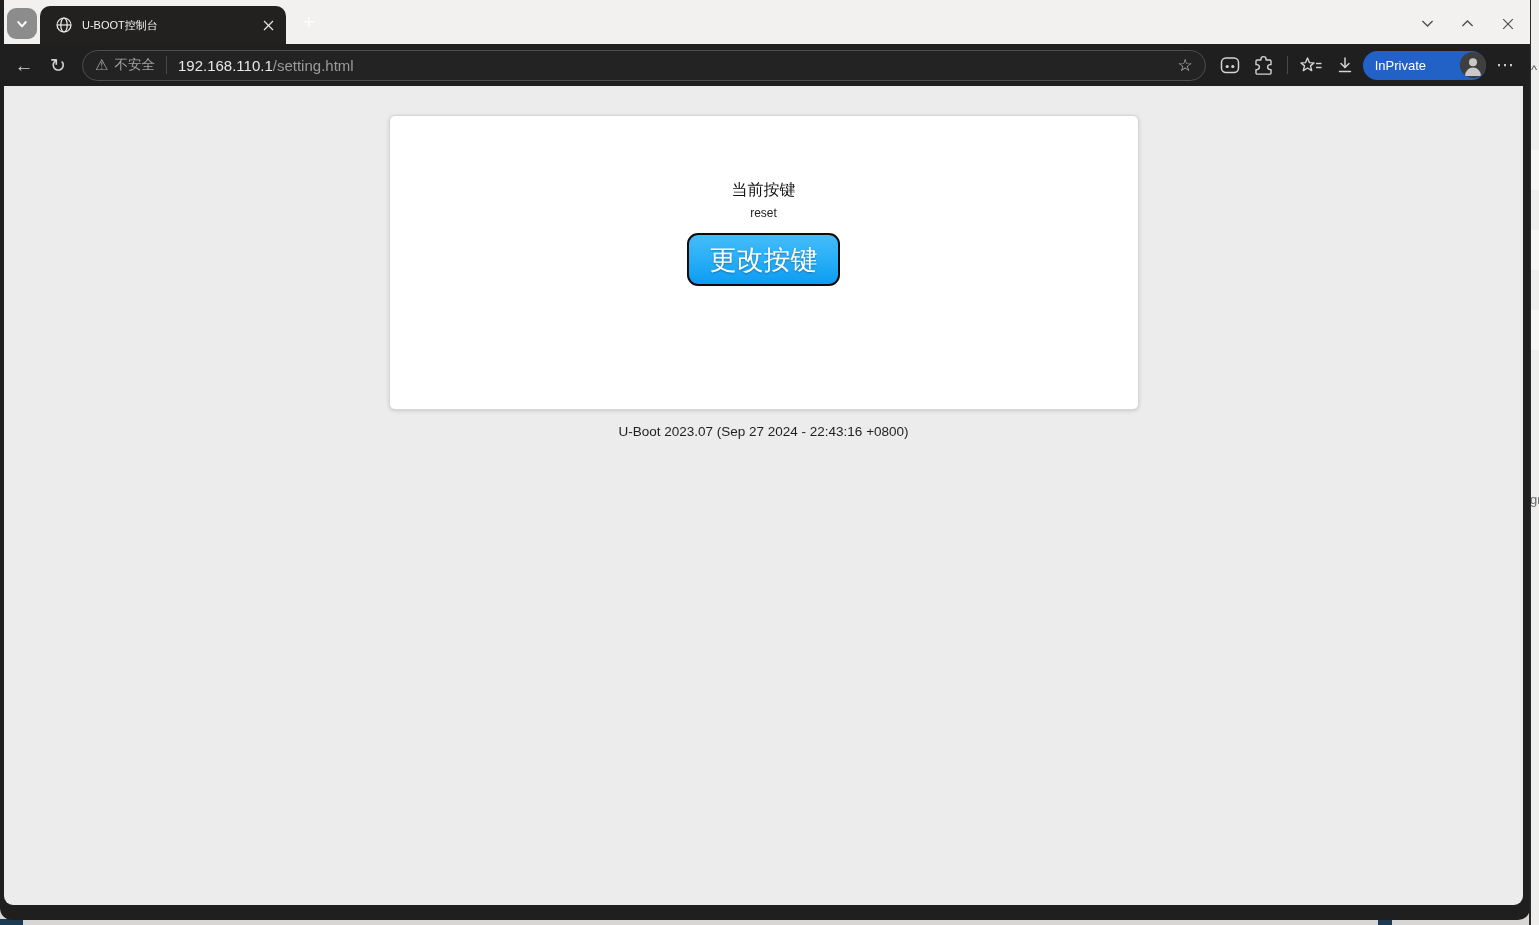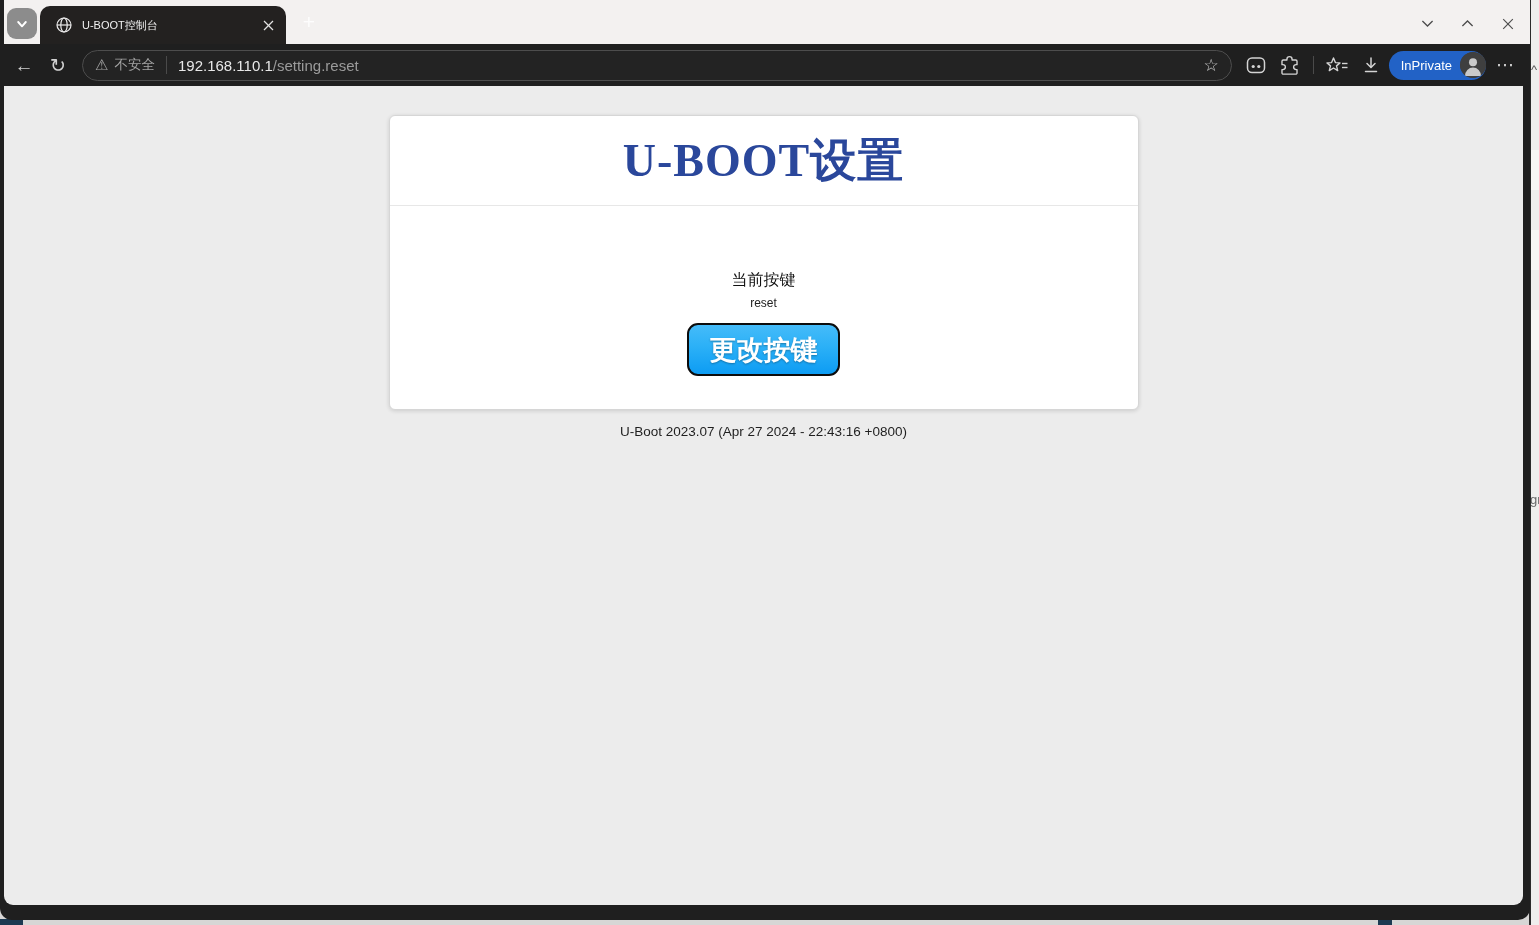--- a/index.html
+++ b/index.html
@@ -51,21 +51,21 @@
   .sec-chip .warn { font-size:15px; }
   .sec-chip .sec-label { font-size:13.5px; }
   .vdiv { width:1px; height:18px; background:#4a4a4a; margin:0 11px; flex:none; }
   .url-text { font-size:15px; white-space:nowrap; overflow:hidden; }
   .url-host { color:#e8e8e8; }
   .url-path { color:#9b9b9b; }
   .url-spacer { flex:1; }
   .fav-star { color:#cfcfcf; font-size:17px; cursor:pointer; flex:none; }
   .tb-gap { width:10px; flex:none; }
   .inprivate-pill { flex:none; height:29px; background:#2262c6; border-radius:15px;
-    display:flex; align-items:center; padding-left:12px; margin:0 6px; cursor:pointer; }
+    display:flex; align-items:center; padding-left:12px; margin:0 6px; cursor:pointer;gap:26px; }
   .inprivate-label { color:#fff; font-size:13px; margin-right:8px; }
   .avatar { width:26px; height:26px; border-radius:50%; overflow:hidden; background:#3f3f3f; flex:none; }
   .more-dots { color:#d2d2d2; font-size:18px; width:26px; }
 
   
   .content { position:absolute; left:4px; top:86px; width:1519px; height:819px;
     background:#ececec; border-radius:0 0 9px 9px; overflow:hidden; }
   .card { position:absolute; left:50%; transform:translateX(-50%); top:29px; width:750px; height:295px;
     background:#ffffff; border:1px solid #d6d6d6; border-radius:6px;
     box-shadow:0 1px 4px rgba(0,0,0,0.14); }
@@ -74,21 +74,21 @@
   .page-title { font-family:"Liberation Serif","DejaVu Serif",serif; font-weight:700;
     font-size:46px; color:#2a479b; letter-spacing:1px; }
   .card-body { text-align:center; padding-top:23px; }
   .notice-text { font-size:15px; color:#1a1a1a; }
   .current-key-label { font-size:16px; color:#111; margin-top:41px; }
   .current-key-value { font-size:12px; color:#222; margin-top:5px; }
   .change-key-btn { margin-top:13px; width:153px; height:53px;
     background:linear-gradient(180deg,#45bbf9 0%,#2bb0f7 45%,#0d9cf3 100%);
     border:2px solid #0c0c0c; border-radius:11px; color:#ffffff; font-size:27px;
     font-family:"Liberation Sans","DejaVu Sans",sans-serif;
-    text-shadow:0 1px 2px rgba(0,0,0,0.3); cursor:pointer;font-weight:bold; }
+    text-shadow:0 1px 2px rgba(0,0,0,0.3); cursor:pointer; }
   .footer-text { position:absolute; left:0; top:338px; width:100%; text-align:center;
     font-size:13.5px; color:#1f1f1f; }
 
   svg { display:block; }
 </style>
 </head>
 <body>
 
 <div class="stage">
 
@@ -158,21 +158,21 @@
       <div class="tool-icon">←</div>
       <div class="tb-gap"></div>
       <div class="tool-icon">↻</div>
 
       <div class="url-bar">
         <span class="sec-chip">
           <span class="warn">⚠</span>
           <span class="sec-label">不安全</span>
         </span>
         <span class="vdiv"></span>
-        <span class="url-text"><span class="url-host">192.168.110.1</span><span class="url-path">/setting.reset</span></span>
+        <span class="url-text"><span class="url-host">192.168.110.1</span><span class="url-path">/setting.html</span></span>
         <span class="url-spacer"></span>
         <span class="fav-star">☆</span>
       </div>
 
       <div class="tool-icon svgbox">
         <svg width="22" height="20" viewBox="0 0 22 20" fill="none" stroke="#d4d4d4" stroke-width="1.5">
           <rect x="2.5" y="3" width="17" height="14.5" rx="4.5"></rect>
           <circle cx="8.2" cy="11.5" r="1.6" fill="#d4d4d4" stroke="none"></circle>
           <circle cx="13.8" cy="11.5" r="1.6" fill="#d4d4d4" stroke="none"></circle>
         </svg>
@@ -208,26 +208,23 @@
             <circle cx="13" cy="10.2" r="4" fill="#c9c9c9"></circle>
             <path d="M5,24 a8,8.5 0 0 1 16,0 z" fill="#c9c9c9"></path>
           </svg>
         </span>
       </div>
       <div class="tool-icon more-dots">⋯</div>
     </div>
 
     <div class="content">
       <div class="card">
-        <div class="card-header">
-          <div class="page-title">U-BOOT设置</div>
-        </div>
         <div class="card-body">
           <div class="current-key-label">当前按键</div>
           <div class="current-key-value">reset</div>
           <button class="change-key-btn">更改按键</button>
         </div>
       </div>
-      <div class="footer-text">U-Boot 2023.07 (Apr 27 2024 - 22:43:16 +0800)</div>
+      <div class="footer-text">U-Boot 2023.07 (Sep 27 2024 - 22:43:16 +0800)</div>
     </div>
 
   </div>
 </div>
 
 </body></html>

